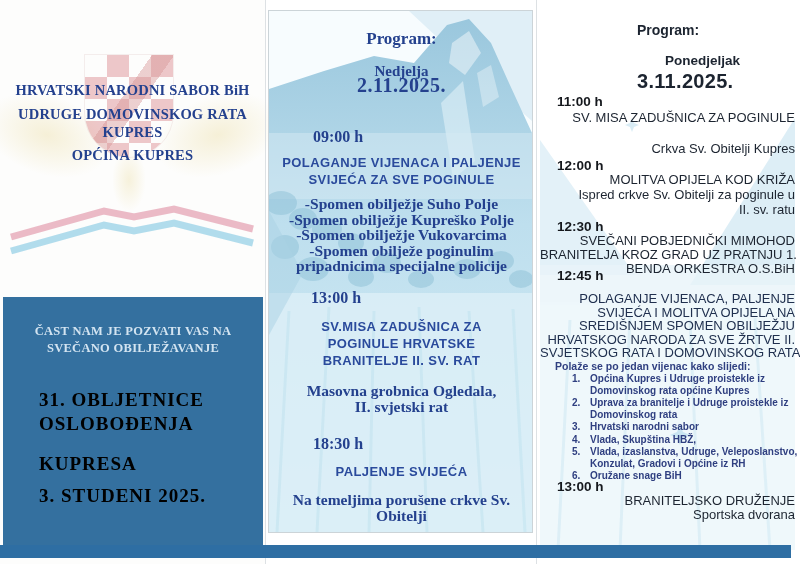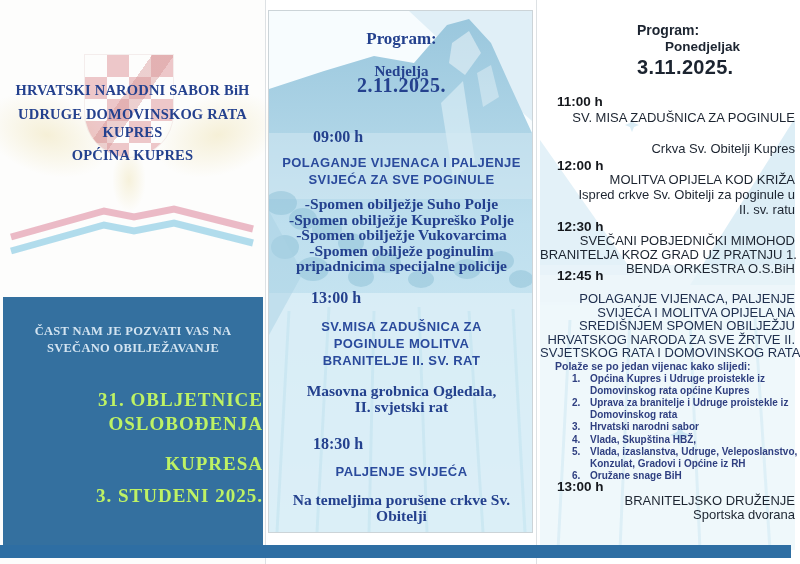--- a/index.html
+++ b/index.html
@@ -20,22 +20,22 @@
   .coa-tail{position:absolute;left:113px;top:150px;width:32px;height:60px;
         background:radial-gradient(ellipse at center, rgba(236,223,170,.4), rgba(236,223,170,0) 75%);}
   .org-line{position:absolute;left:0;width:265px;text-align:center;color:#24418e;
         font-weight:bold;font-size:14.5px;letter-spacing:.2px;white-space:nowrap;}
   .org1{top:82px;} .org2{top:106px;} .org3{top:124px;} .org4{top:147px;}
   .ribbon{position:absolute;left:8px;top:198px;}
   .invite-box{position:absolute;left:3px;top:297px;width:260px;height:260px;background:#34709f;}
   .invite-line{position:absolute;left:0;width:260px;text-align:center;color:#d3e4f1;
         font-weight:bold;font-size:12.5px;letter-spacing:.3px;white-space:nowrap;}
   .inv1{top:27px;} .inv2{top:44px;}
-  .anniv-line{position:absolute;left:0;width:260px;text-align:right;color:#bef264;
-        font-weight:bold;font-size:19px;letter-spacing:1px;white-space:nowrap;}
+  .anniv-line{position:absolute;left:0;width:260px;text-align:left;color:#000000;
+        font-weight:bold;font-size:19px;letter-spacing:1px;white-space:nowrap;padding-left:36px;}
   .ann0{top:92px;} .ann1{top:116px;} .ann2{top:156px;} .ann3{top:188px;}
   
   .fold{position:absolute;top:0;width:1px;height:564px;background:#dde1e4;}
   
   .mid-panel{position:absolute;left:268px;top:10px;width:265px;height:523px;
         border:1px solid #ccd4d8;box-sizing:border-box;}
   .mid-photo{position:absolute;inset:0;}
   .mid-text{position:absolute;left:0;width:265px;text-align:center;white-space:nowrap;}
   .m-serif{color:#24418e;font-weight:bold;}
   .m-sans{font-family:"Liberation Sans", sans-serif;color:#2a4a9c;font-weight:bold;
@@ -47,21 +47,21 @@
   .m-t1{left:44px;top:117px;} .m-t2{left:42px;top:278px;} .m-t3{left:44px;top:424px;}
   .m-title{line-height:17px;}
   .m-title1{top:143px;} .m-title2{top:307px;text-align:center;} .m-title3{top:452px;}
   .m-detail{font-size:15.5px;line-height:15.5px;}
   .m-detail1{top:185px;} .m-detail2{top:372px;line-height:16px;} .m-detail3{top:481px;line-height:16px;}
   
   .right-panel{position:absolute;left:540px;top:0;width:255px;height:564px;
         font-family:"Liberation Sans", sans-serif;}
   .r-bg{position:absolute;left:0;top:80px;}
   .r-head{position:absolute;left:97px;top:22px;color:#1c2430;font-weight:bold;white-space:nowrap;}
-  .r-head .ph1{font-size:14px;} .r-head .ph2{font-size:13.5px;margin-top:1px;padding-left:28px;}
+  .r-head .ph1{font-size:14px;} .r-head .ph2{font-size:13.5px;margin-top:15px;padding-left:28px;}
   .r-head .ph3{font-size:20px;margin-top:2px;letter-spacing:.3px;}
   .r-time{position:absolute;left:17px;color:#15181d;font-weight:bold;font-size:13.5px;white-space:nowrap;}
   .rt1{top:94px;} .rt2{top:158px;} .rt3{top:219px;} .rt4{top:268px;} .rt5{top:479px;}
   .r-block{position:absolute;left:0;width:255px;text-align:right;color:#1c2430;
         font-weight:normal;font-size:13px;line-height:14.5px;white-space:nowrap;}
   .rb1{top:111px;} .rb1d{top:142px;} .rb2{top:173px;} .rb2d{top:188px;}
   .rb3{top:234px;line-height:13.8px;} .rb4{top:292px;line-height:13.6px;color:#20304f;}
   .rb5{top:494px;} .rb5d{top:508px;}
   .r-note{position:absolute;left:15px;top:360px;color:#2f3f80;font-weight:bold;
         font-size:10.5px;white-space:nowrap;}
@@ -164,21 +164,21 @@
       <div>-Spomen obilježje Suho Polje</div>
       <div>-Spomen obilježje Kupreško Polje</div>
       <div>-Spomen obilježje Vukovarcima</div>
       <div>-Spomen obilježe poginulim</div>
       <div>pripadnicima specijalne policije</div>
     </div>
 
     <div class="m-time m-t2">13:00 h</div>
     <div class="mid-text m-sans m-title m-title2">
       <div>SV.MISA ZADUŠNICA ZA</div>
-      <div>POGINULE MOLITVA</div>
+      <div>POGINULE HRVATSKE</div>
       <div>BRANITELJE II. SV. RAT</div>
     </div>
     <div class="mid-text m-serif m-detail m-detail2">
       <div>Masovna grobnica Ogledala,</div>
       <div>II. svjetski rat</div>
     </div>
 
     <div class="m-time m-t3">18:30 h</div>
     <div class="mid-text m-sans m-title m-title3">
       <div>PALJENJE SVIJEĆA</div>

